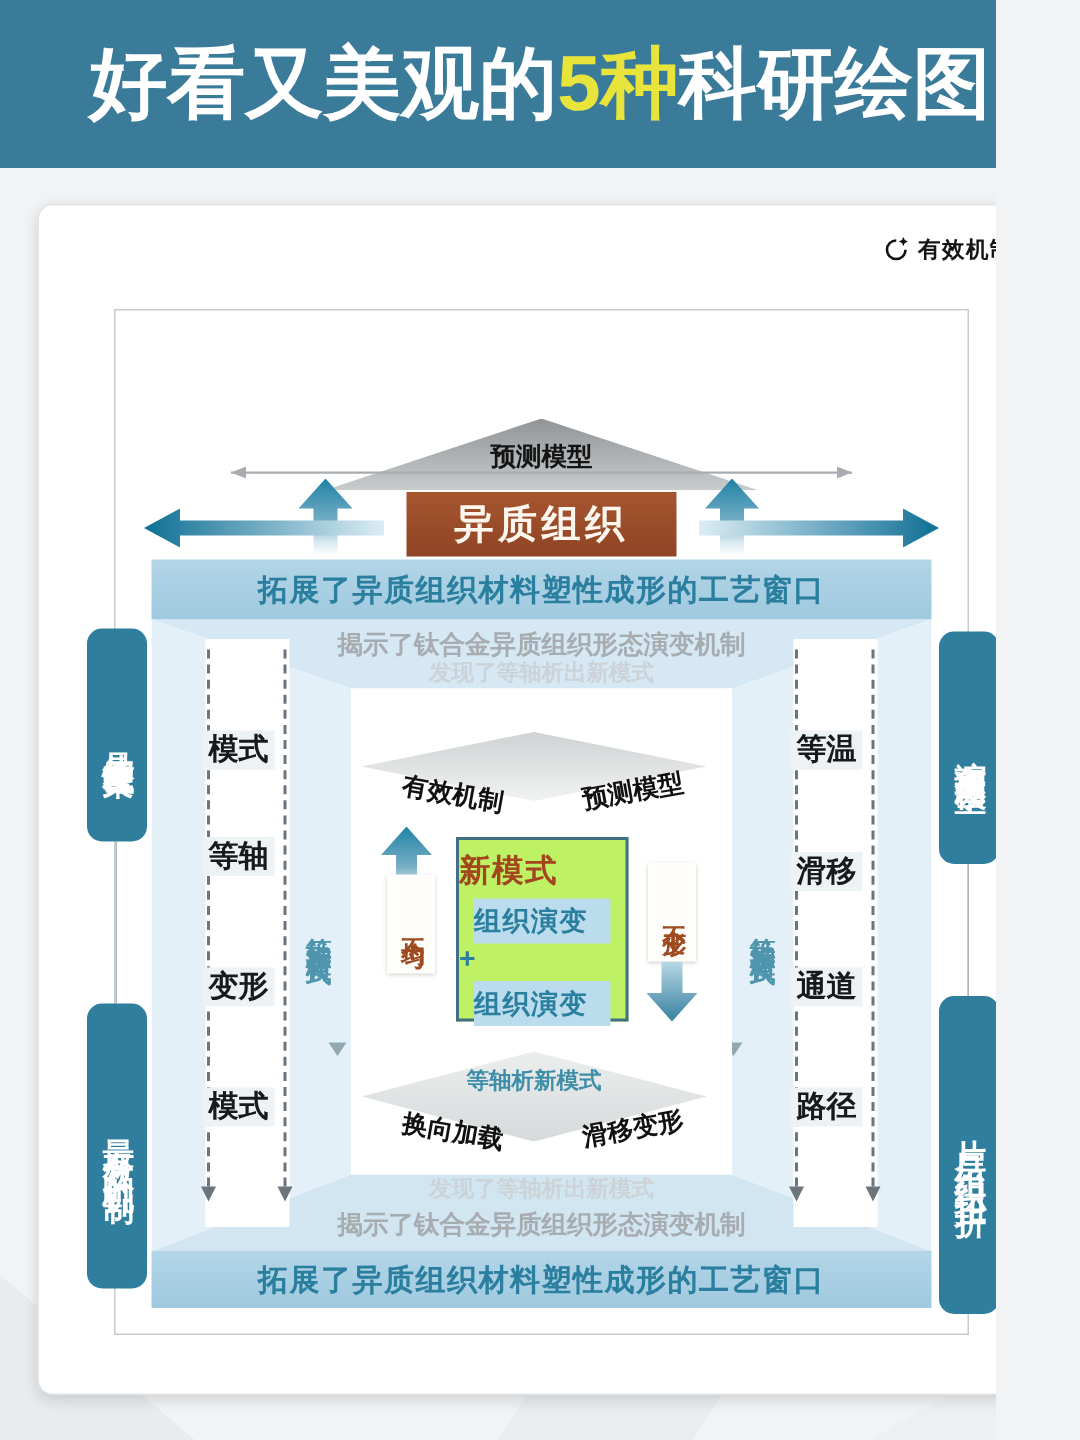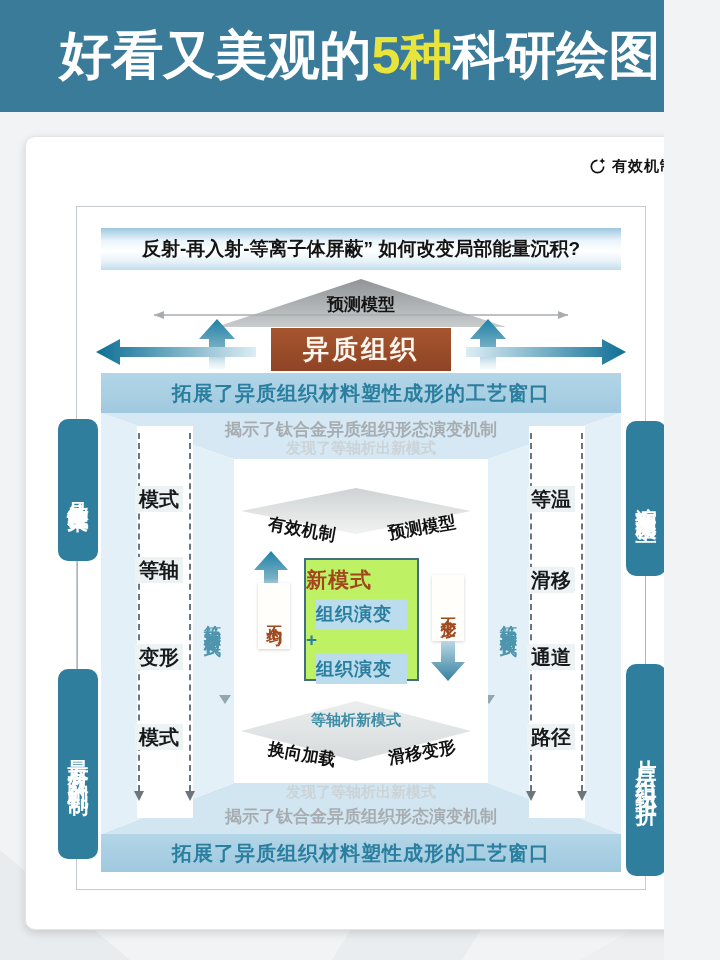--- a/index.html
+++ b/index.html
@@ -88,23 +88,20 @@
         <svg width="19" height="19" viewBox="0 0 20 20">
           <path d="M10 3.5 a6.5 6.5 0 1 0 6.5 6.5" fill="none" stroke="#111" stroke-width="1.8"></path>
           <path d="M15 1 l1 2.2 2.2 1 -2.2 1 -1 2.2 -1 -2.2 -2.2 -1 2.2 -1 z" fill="#111"></path>
         </svg>
       </span>
       <span class="brand-text">有效机制</span>
     </div>
 
     <div class="abs panel"></div>
 
-    <div class="abs qbar">
-      <div class="qtext">反射-再入射-等离子体屏蔽” 如何改变局部能量沉积?</div>
-    </div>
 
     <div class="abs tri"></div>
     <div class="abs tri-label">预测模型</div>
     <svg class="abs" style="left:118px;top:172px;" width="434" height="12" viewBox="0 0 434 12">
       <line x1="10" y1="6" x2="424" y2="6" stroke="#a8acb0" stroke-width="1.5"></line>
       <path d="M10 6 l10 -4 0 8 z" fill="#a8acb0"></path>
       <path d="M424 6 l-10 -4 0 8 z" fill="#a8acb0"></path>
     </svg>
 
     <svg class="abs" style="left:173px;top:182px;" width="36" height="50" viewBox="0 0 36 50">

